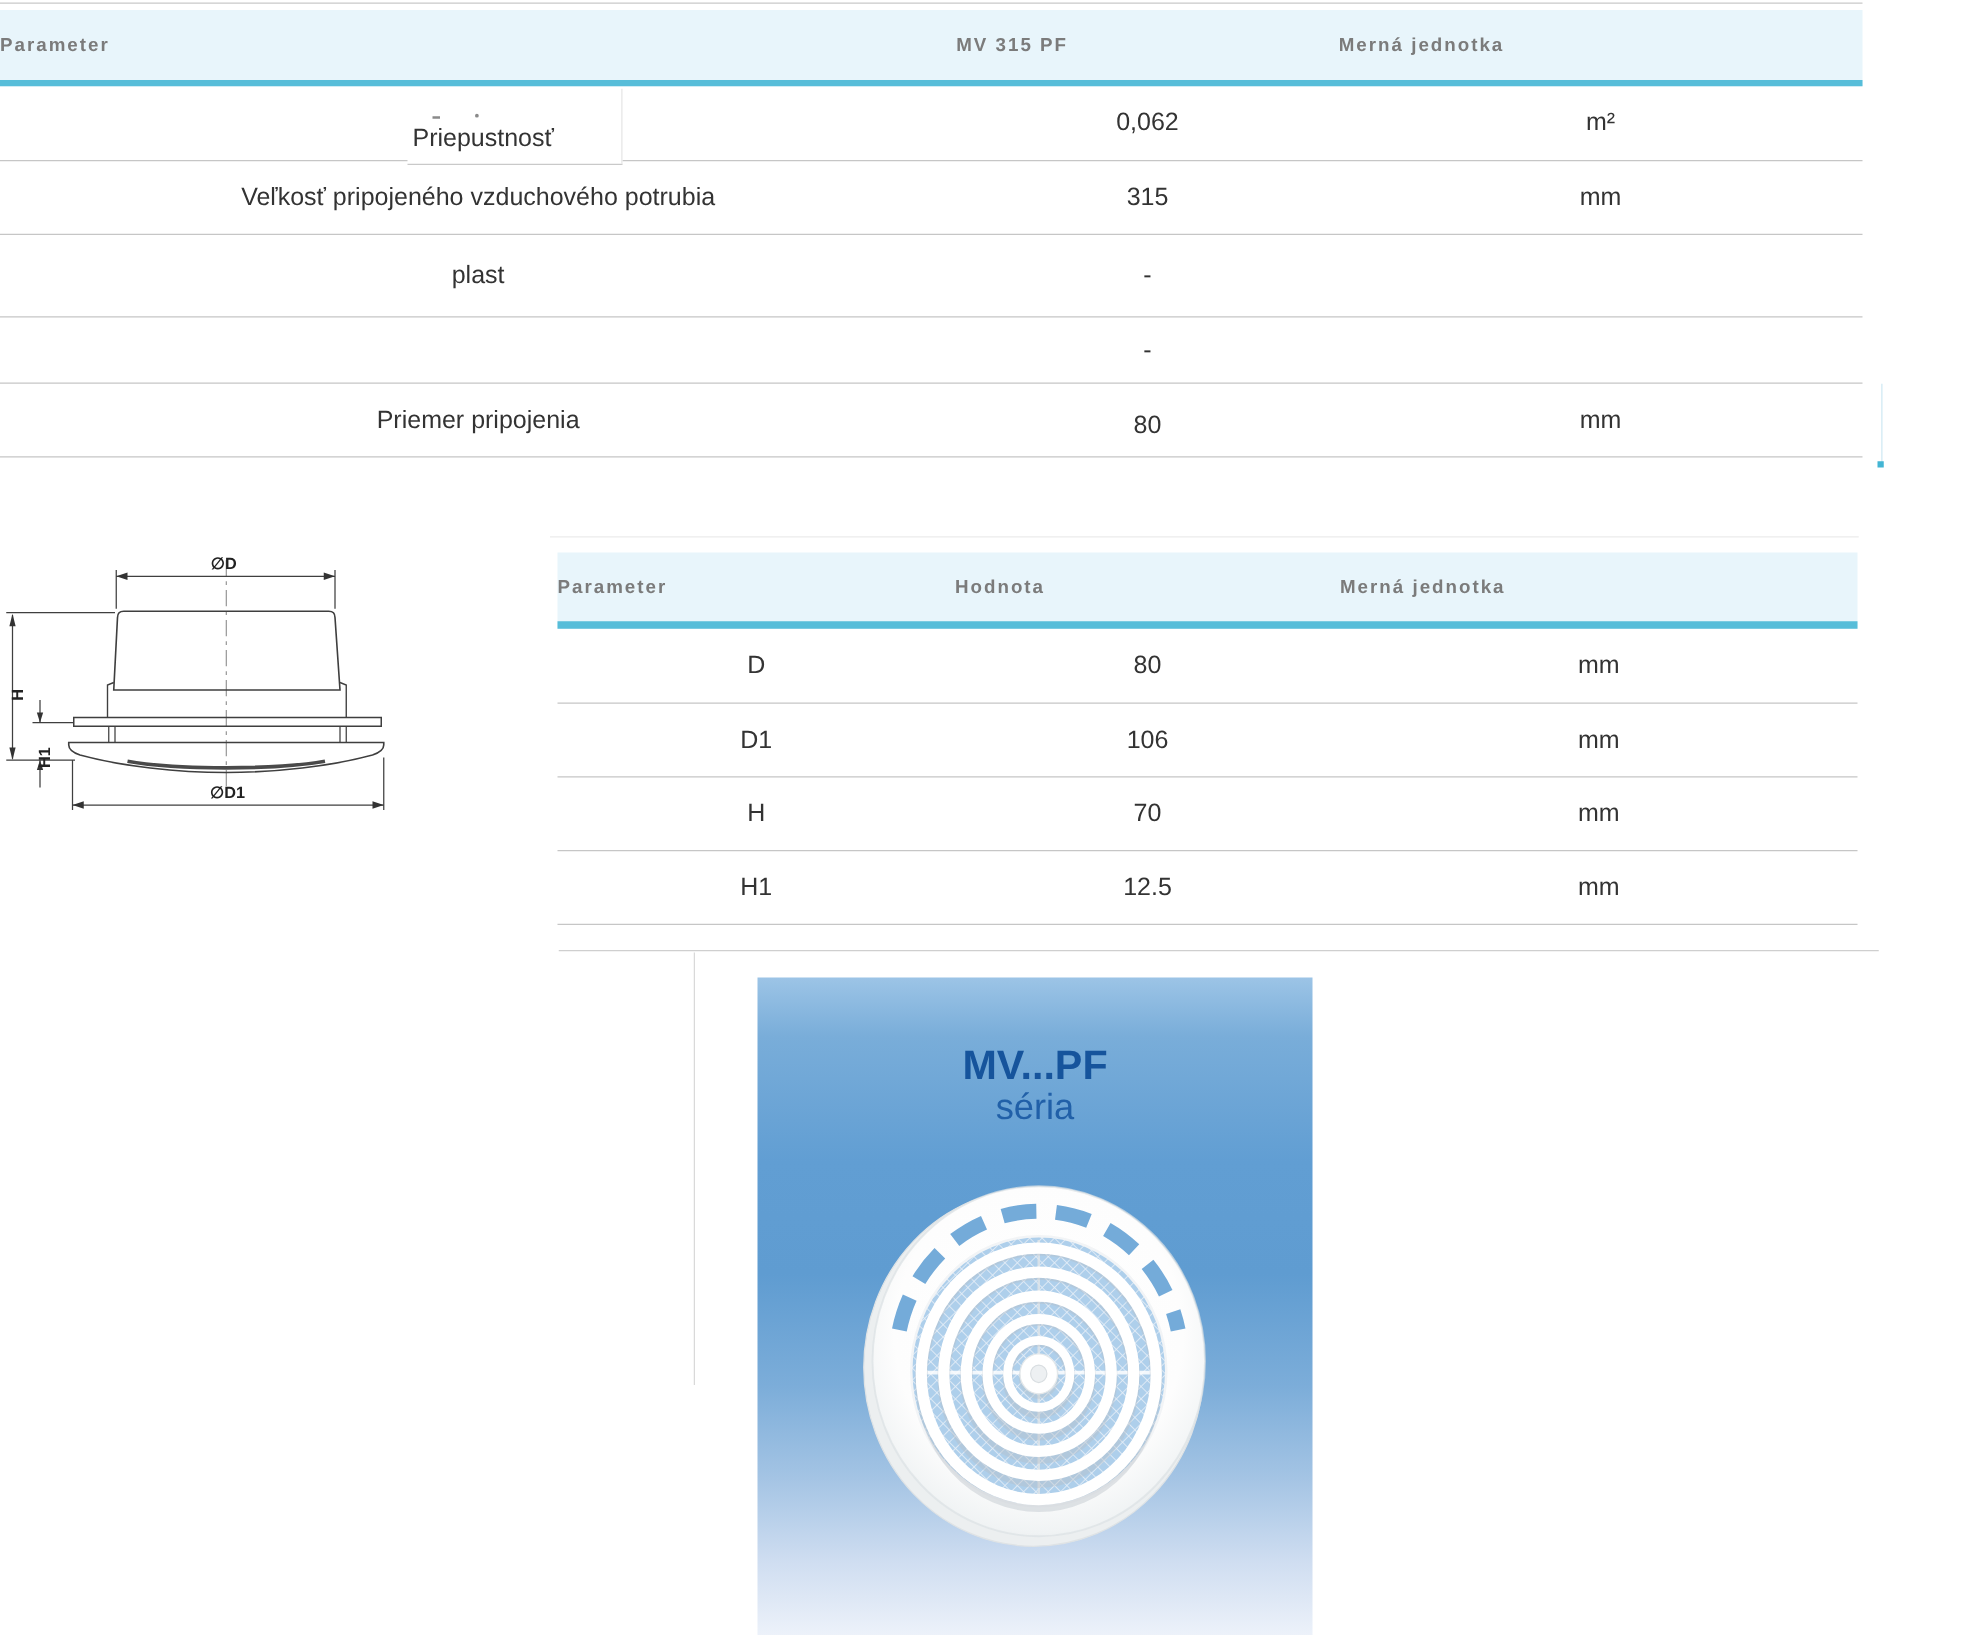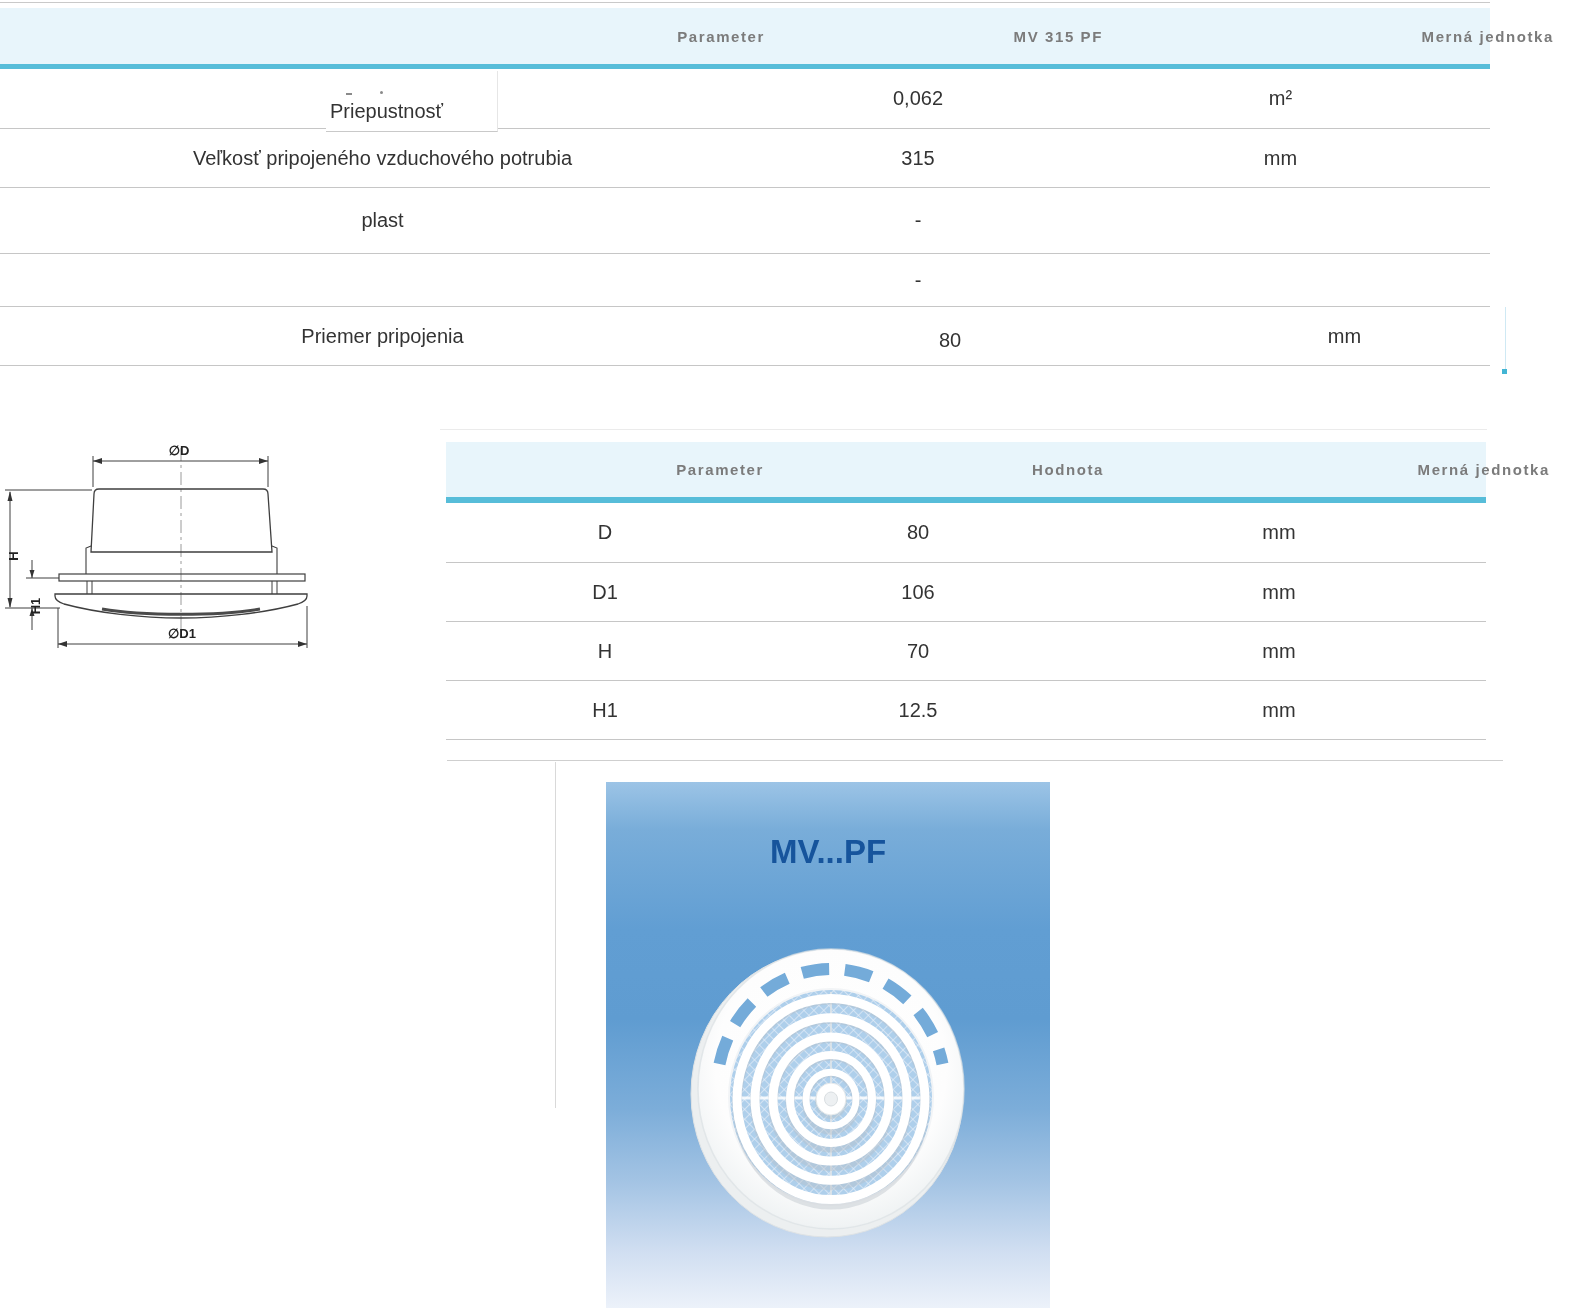--- a/index.html
+++ b/index.html
@@ -5,22 +5,22 @@
   html,body{margin:0;padding:0;background:#fff;}
   body{font-family:"Liberation Sans",sans-serif;color:#333;}
   .stage{position:relative;width:1586px;height:1308px;background:#fff;overflow:hidden;}
 
   
   .hline{position:absolute;height:1px;background:#cfcfcf;}
   .vline{position:absolute;width:1px;background:#d9d9d9;}
 
   
   .tbl{position:absolute;}
-  .tbl-head{display:grid;align-items:center;text-align:right;
-    background:#e8f5fb;border-bottom:5px solid #57bdd9;gap:32px;}
+  .tbl-head{display:grid;align-items:center;text-align:left;
+    background:#e8f5fb;border-bottom:5px solid #57bdd9;}
   .tbl-head .hcell{font-size:15px;font-weight:bold;color:#7b7b7b;letter-spacing:1.6px;}
   .trow{display:grid;align-items:center;text-align:center;border-bottom:1px solid #c6c6c6;
     font-size:20px;color:#333;}
   .t1 .tbl-head{grid-template-columns:765px 306px 419px;height:56px;}
   .t1 .trow{grid-template-columns:765px 306px 419px;}
   .t2 .tbl-head{grid-template-columns:318px 308px 414px;height:55px;border-bottom-width:6px;}
   .t2 .trow{grid-template-columns:318px 308px 414px;}
   .notch{position:absolute;left:339px;top:66px;width:55px;height:7px;background:#8dd3e6;}
   .cell-lower{transform:translateY(4px);}
 
@@ -73,21 +73,21 @@
       <div>mm</div>
     </div>
     <div class="trow" style="height:65px;">
       <div>plast</div>
       <div>-</div>
     </div>
     <div class="trow" style="height:52px;">
       <div></div>
       <div>-</div>
     </div>
-    <div class="trow" style="height:58px;gap:32px;">
+    <div class="trow" style="height:58px;">
       <div>Priemer pripojenia</div>
       <div class="cell-lower">80</div>
       <div>mm</div>
     </div>
   </div>
 
   <div class="tooltip">
     <span class="mark1"></span>
     <span class="mark2"></span>
     <span class="tlabel">Priepustnosť</span>
@@ -210,15 +210,16 @@
       <ellipse cx="225" cy="320" rx="25" ry="28.8" fill="none" stroke="#b6bfc6" stroke-width="8" opacity="0.4"></ellipse>
       <ellipse cx="225" cy="317" rx="25" ry="26.8" fill="none" stroke="#ffffff" stroke-width="7"></ellipse>
 
       <ellipse cx="225" cy="320" rx="16" ry="17" fill="#b9c2c9" opacity="0.4"></ellipse>
       <ellipse cx="225" cy="317" rx="15" ry="16" fill="#ffffff" stroke="#e4e8ea"></ellipse>
       <ellipse cx="225" cy="317" rx="6.5" ry="7" fill="#edf0f2" stroke="#d9dee1"></ellipse>
 
       <ellipse cx="225" cy="307" rx="133" ry="140" fill="none" stroke="#dce1e4" stroke-width="1.5" opacity="0.7"></ellipse>
     </svg>
     <h2 class="ptitle" style="position:relative;">MV...PF</h2>
+    <h3 class="psub" style="position:relative;">séria</h3>
   </figure>
 
 </div>
 
 </body></html>

